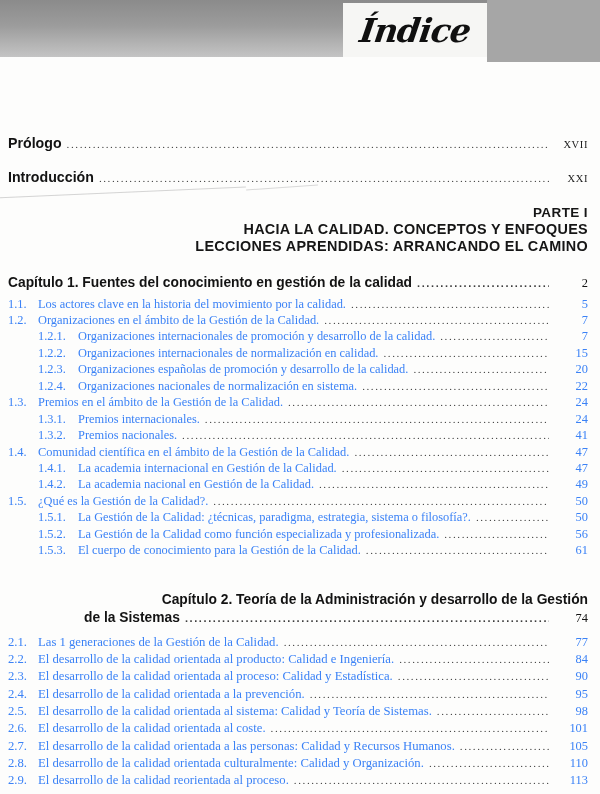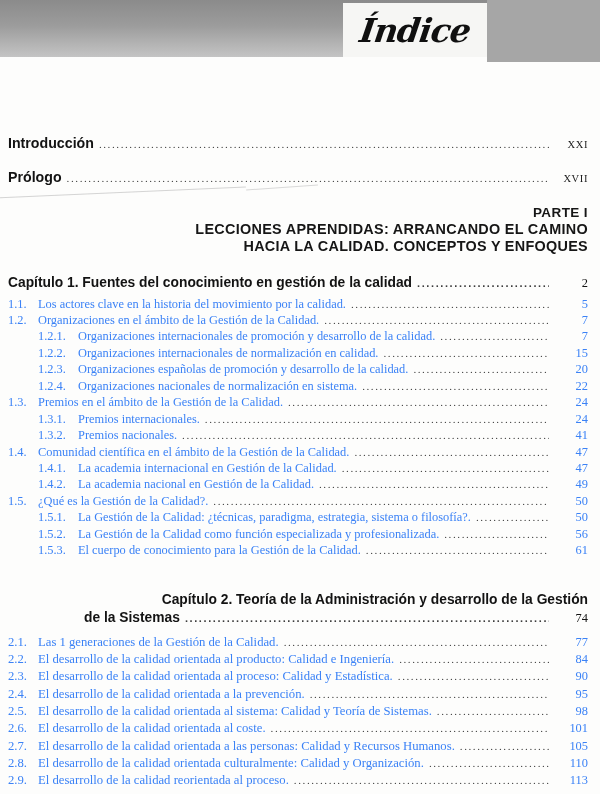--- a/index.html
+++ b/index.html
@@ -99,34 +99,34 @@
 <div class="title-box" style="background: rgb(246, 246, 244);">
   <span class="index-title">Índice</span>
 </div>
 
 <div class="scan-line-1"></div>
 <div class="scan-line-2"></div>
 
 <div class="toc">
 
   <div class="toc-row fm-row">
+    <span class="fm-label">Prólogo</span>
+    <span class="leader"></span>
+    <span class="pg roman">XVII</span>
+  </div>
+  <div class="toc-row fm-row">
     <span class="fm-label">Introducción</span>
     <span class="leader"></span>
     <span class="pg roman">XXI</span>
   </div>
-  <div class="toc-row fm-row">
-    <span class="fm-label">Prólogo</span>
-    <span class="leader"></span>
-    <span class="pg roman">XVII</span>
-  </div>
 
   <div class="part-block">
     <div class="part-label">PARTE I</div>
+    <div class="part-subtitle">HACIA LA CALIDAD. CONCEPTOS Y ENFOQUES</div>
     <div class="part-subtitle">LECCIONES APRENDIDAS: ARRANCANDO EL CAMINO</div>
-    <div class="part-subtitle">HACIA LA CALIDAD. CONCEPTOS Y ENFOQUES</div>
   </div>
 
   <div id="chapters">
       <div class="chapter ch1">
         <div class="toc-row ch-heading">
           <span class="txt">Capítulo 1. Fuentes del conocimiento en gestión de la calidad</span>
           <span class="leader"></span>
           <span class="pg">2</span>
         </div>
         <div class="entries">

